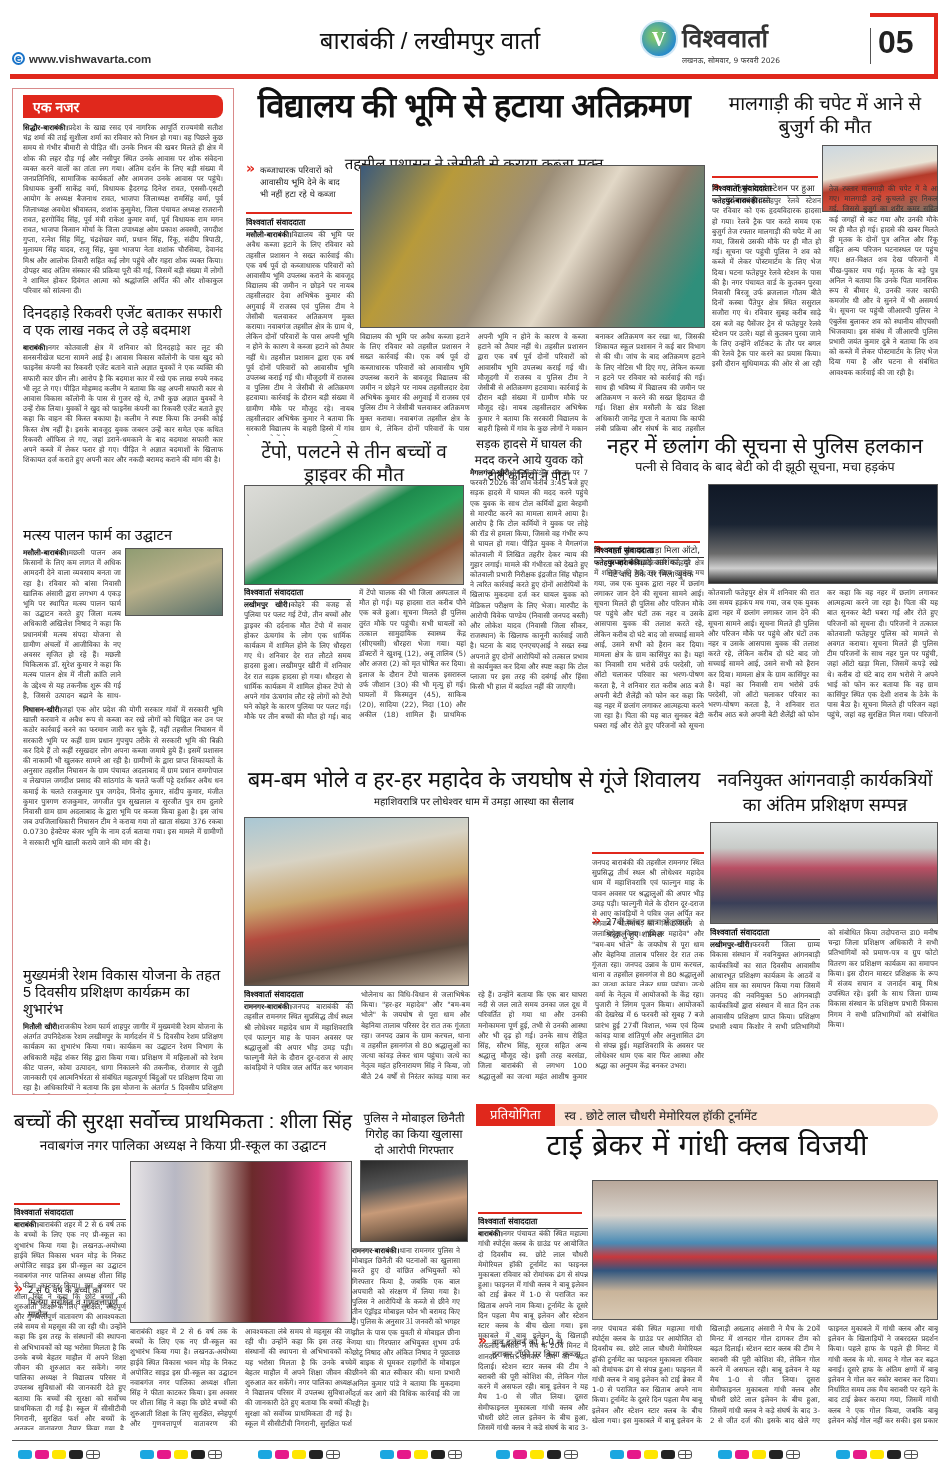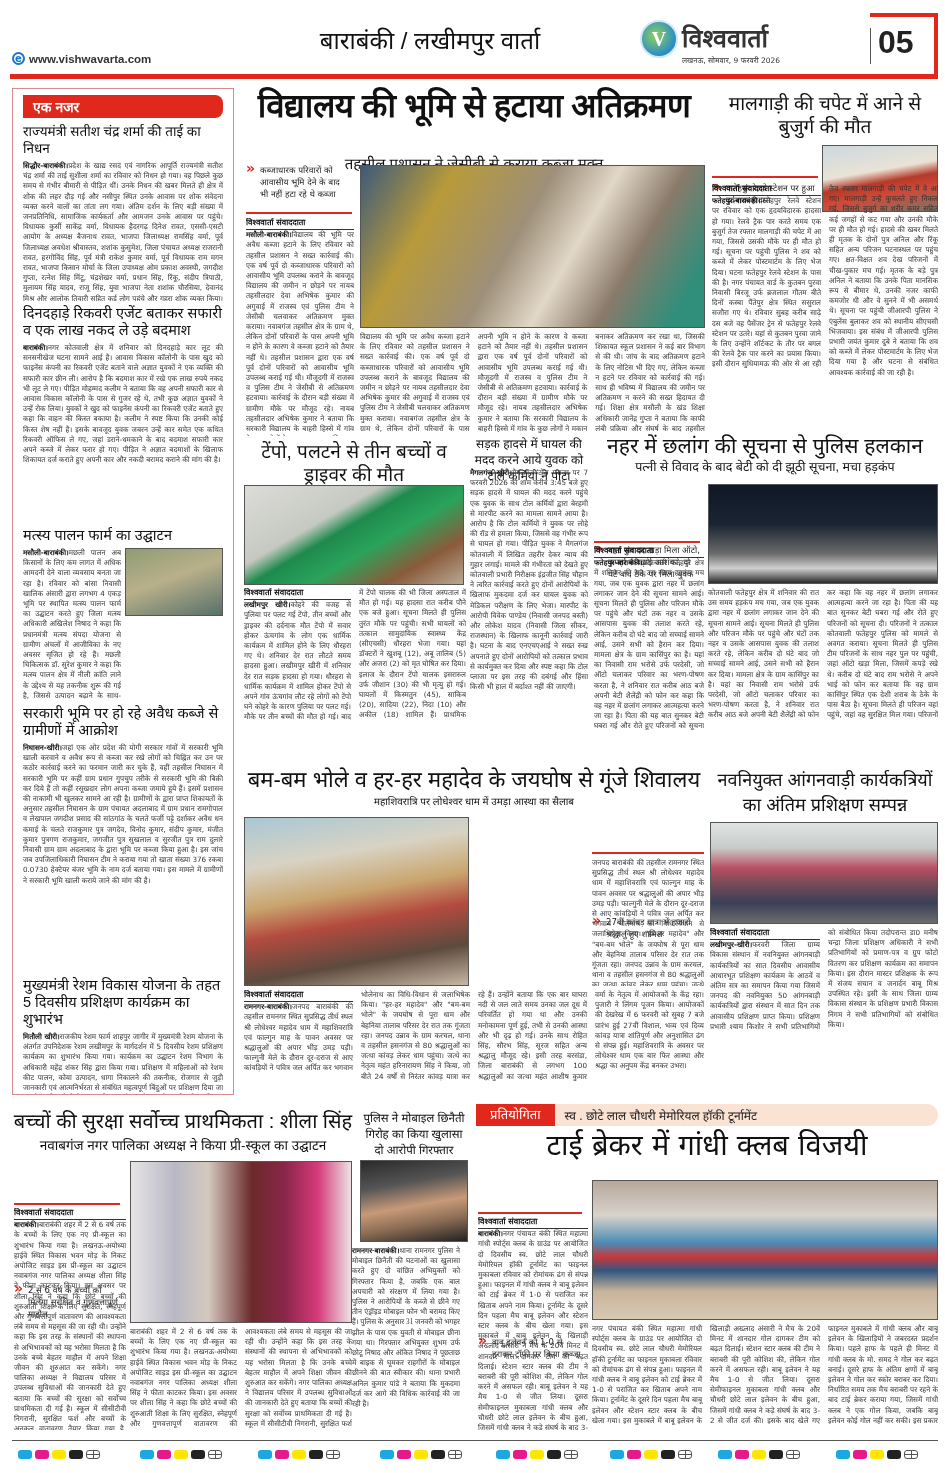--- a/index.html
+++ b/index.html
@@ -35,41 +35,39 @@
   <div class="abs" style="left:934px;top:13px;width:4px;height:66px;background:#e0281c;"></div>
   <div class="abs" style="left:10px;top:74px;width:928px;height:5px;background:#e0281c;"></div>
 </div>
 
 <div class="abs" style="left:12px;top:88px;width:222px;height:1007px;border:1.5px solid #d98a8a;padding:6px 10px 4px 10px;overflow:hidden;">
   <div style="background:#e0281c;color:#fff;font-family:'Liberation Sans',sans-serif;font-weight:bold;font-size:14px;padding:2px 10px;border-radius:0 8px 8px 0;margin-bottom:5px;">
     <span>एक नजर</span>
   </div>
 
   <div style="height:178px;overflow:hidden;">
-    <div class="side-h" style="font-size:13.5px;">राज्यमंत्री सतीश चंद्र शर्मा की ताई का निधन</div>
     <div class="txt"><span class="dateline">सिद्धौर-बाराबंकी।</span><span>प्रदेश के खाद्य रसद एवं नागरिक आपूर्ति राज्यमंत्री सतीश चंद्र शर्मा की ताई सुशीला शर्मा का रविवार को निधन हो गया। वह पिछले कुछ समय से गंभीर बीमारी से पीड़ित थीं। उनके निधन की खबर मिलते ही क्षेत्र में शोक की लहर दौड़ गई और नसीपुर स्थित उनके आवास पर शोक संवेदना व्यक्त करने वालों का तांता लग गया। अंतिम दर्शन के लिए बड़ी संख्या में जनप्रतिनिधि, सामाजिक कार्यकर्ता और आमजन उनके आवास पर पहुंचे। विधायक कुर्सी साकेंद्र वर्मा, विधायक हैदरगढ़ दिनेश रावत, एससी-एसटी आयोग के अध्यक्ष बैजनाथ रावत, भाजपा जिलाध्यक्ष रामसिंह वर्मा, पूर्व जिलाध्यक्ष अवधेश श्रीवास्तव, शशांक कुसुमेश, जिला पंचायत अध्यक्ष राजरानी रावत, हरगोविंद सिंह, पूर्व मंत्री राकेश कुमार वर्मा, पूर्व विधायक राम मगन रावत, भाजपा किसान मोर्चा के जिला उपाध्यक्ष ओम प्रकाश अवस्थी, जगदीश गुप्ता, रत्नेश सिंह मिंटू, चंद्रशेखर वर्मा, प्रधान सिंह, रिंकू, संदीप त्रिपाठी, मुलायम सिंह यादव, राजू सिंह, युवा भाजपा नेता शशांक चौरसिया, देवानंद मिश्र और आलोक तिवारी सहित कई लोग पहुंचे और गहरा शोक व्यक्त किया। दोपहर बाद अंतिम संस्कार की प्रक्रिया पूरी की गई, जिसमें बड़ी संख्या में लोगों ने शामिल होकर दिवंगत आत्मा को श्रद्धांजलि अर्पित की और शोकाकुल परिवार को सांत्वना दी।</span></div>
   </div>
 
   <div style="height:202px;overflow:hidden;margin-top:4px;">
     <div class="side-h">दिनदहाड़े रिकवरी एजेंट बताकर सफारी व एक लाख नकद ले उड़े बदमाश</div>
     <div class="txt"><span class="dateline">बाराबंकी।</span><span>नगर कोतवाली क्षेत्र में शनिवार को दिनदहाड़े कार लूट की सनसनीखेज घटना सामने आई है। आवास विकास कॉलोनी के पास खुद को फाइनेंस कंपनी का रिकवरी एजेंट बताने वाले अज्ञात युवकों ने एक व्यक्ति की सफारी कार छीन ली। आरोप है कि बदमाश कार में रखे एक लाख रुपये नकद भी लूट ले गए। पीड़ित मोहम्मद कलीम ने बताया कि वह अपनी सफारी कार से आवास विकास कॉलोनी के पास से गुजर रहे थे, तभी कुछ अज्ञात युवकों ने उन्हें रोक लिया। युवकों ने खुद को फाइनेंस कंपनी का रिकवरी एजेंट बताते हुए कहा कि वाहन की किस्त बकाया है। कलीम ने स्पष्ट किया कि उनकी कोई किस्त शेष नहीं है। इसके बावजूद युवक जबरन उन्हें कार समेत एक कथित रिकवरी ऑफिस ले गए, जहां डराने-धमकाने के बाद बदमाश सफारी कार अपने कब्जे में लेकर फरार हो गए। पीड़ित ने अज्ञात बदमाशों के खिलाफ शिकायत दर्ज कराते हुए अपनी कार और नकदी बरामद कराने की मांग की है।</span></div>
   </div>
 
   <div style="height:172px;overflow:hidden;margin-top:20px;position:relative;">
     <div class="side-h">मत्स्य पालन फार्म का उद्घाटन</div>
     <div class="photo" style="float:right;width:98px;height:68px;margin:0 0 3px 4px;background:linear-gradient(160deg,#8f9c72,#b9b08a 45%,#58706a);"></div>
     <div class="txt"><span class="dateline">मसौली-बाराबंकी।</span><span>मछली पालन अब किसानों के लिए कम लागत में अधिक आमदनी देने वाला व्यवसाय बनता जा रहा है। रविवार को बांसा निवासी खालिक अंसारी द्वारा लगभग 4 एकड़ भूमि पर स्थापित मत्स्य पालन फार्म का उद्घाटन करते हुए जिला मत्स्य अधिकारी अखिलेश निषाद ने कहा कि प्रधानमंत्री मत्स्य संपदा योजना से ग्रामीण अंचलों में आजीविका के नए अवसर सृजित हो रहे हैं। मछली चिकित्सक डॉ. सुरेश कुमार ने कहा कि मत्स्य पालन क्षेत्र में नीली क्रांति लाने के उद्देश्य से यह तकनीक शुरू की गई है, जिससे उत्पादन बढ़ाने के साथ-साथ निर्यात को दोगुना करने और रोजगार सृजन पर जोर दिया जा रहा है।</span></div>
   </div>
 
   <div style="height:250px;overflow:hidden;margin-top:6px;">
-    <div class="side-h">सरकारी भूमि पर हो रहे अवैध कब्जे से ग्रामीणों में आक्रोश</div>
     <div class="txt"><span class="dateline">निघासन-खीरी।</span><span>जहां एक ओर प्रदेश की योगी सरकार गांवों में सरकारी भूमि खाली करवाने व अवैध रूप से कब्जा कर रखे लोगों को चिह्नित कर उन पर कठोर कार्रवाई करने का फरमान जारी कर चुके हैं, वहीं तहसील निघासन में सरकारी भूमि पर कहीं ग्राम प्रधान गुपचुप तरीके से सरकारी भूमि की बिक्री कर दिये हैं तो कहीं रसूखदार लोग अपना कब्जा जमाये हुये हैं। इसमें प्रशासन की नाकामी भी खुलकर सामने आ रही है। ग्रामीणों के द्वारा प्राप्त शिकायतों के अनुसार तहसील निघासन के ग्राम पंचायत अदलाबाद में ग्राम प्रधान रामगोपाल व लेखपाल जगदीश प्रसाद की सांठगांठ के चलते फर्जी पट्टे दर्शाकर अवैध धन कमाई के चलते राजकुमार पुत्र जगदेव, विनोद कुमार, संदीप कुमार, मंजीत कुमार पुत्रगण राजकुमार, जगजीत पुत्र सुखलाल व सुरजीत पुत्र राम दुलारे निवासी ग्राम ग्राम अदलाबाद के द्वारा भूमि पर कब्जा किया हुआ है। इस जांच जब उपजिलाधिकारी निघासन टीम ने कराया गया तो खाता संख्या 376 रकबा 0.0730 हेक्टेयर बंजर भूमि के नाम दर्ज बताया गया। इस मामले में ग्रामीणों ने सरकारी भूमि खाली कराये जाने की मांग की है।</span></div>
   </div>
 
-  <div style="height:215px;overflow:hidden;margin-top:22px;">
+  <div style="height:215px;overflow:hidden;margin-top:12px;">
     <div class="side-h">मुख्यमंत्री रेशम विकास योजना के तहत 5 दिवसीय प्रशिक्षण कार्यक्रम का शुभारंभ</div>
     <div class="txt"><span class="dateline">मितौली खीरी।</span><span>राजकीय रेशम फार्म शाहपुर जागीर में मुख्यमंत्री रेशम योजना के अंतर्गत उपनिदेशक रेशम लखीमपुर के मार्गदर्शन में 5 दिवसीय रेशम प्रशिक्षण कार्यक्रम का शुभारंभ किया गया। कार्यक्रम का उद्घाटन रेशम विभाग के अधिकारी महेंद्र शंकर सिंह द्वारा किया गया। प्रशिक्षण में महिलाओं को रेशम कीट पालन, कोया उत्पादन, धागा निकालने की तकनीक, रोजगार से जुड़ी जानकारी एवं आत्मनिर्भरता से संबंधित महत्वपूर्ण बिंदुओं पर प्रशिक्षण दिया जा रहा है। अधिकारियों ने बताया कि इस योजना के अंतर्गत 5 दिवसीय प्रशिक्षण कार्यक्रम दिनांक 7 फरवरी से 11 फरवरी 2026 तक निरंतर चलेगा। प्रशिक्षण के दौरान प्रतिभागियों को रेशम उत्पादन से जुड़ी उन्नत तकनीकों की जानकारी दी जाएगी, जिससे ग्रामीण महिलाओं व पुरुषों को स्वरोजगार के नए अवसर प्राप्त हो सकें। जनप्रतिनिधियों ने कहा कि इस प्रकार के प्रशिक्षण कार्यक्रम ग्रामीण क्षेत्र की महिलाओं के लिए रोजगार एवं आय के साधन बढ़ाने में सहायक सिद्ध होंगे। अंत में प्रतिभागियों को प्रशिक्षण से लाभ उठाकर स्वरोजगार अपनाने के लिए प्रेरित किया गया। इस अवसर पर रेशम विभाग से एसडीओ महेंद्र शंकर, एसडीओ गोपाल चंद, ग्राम प्रधान दुल्हा पुर कुलविंदर कौर, ग्राम प्रधान पति शाहपुर जागीर, ठाकुर प्रसाद व पंचायत सचिव रोली शुक्ला, एन आर एल एम प्रतिनिधि सुश्री बुशरा तथा स्वयं सहायता समूह की महिलाएं उपस्थित रहीं। इस अवसर पर रेशम उत्पादक सहकारी समिति शाहपुर जागीर के मुख्य प्रवर्तक अजीत सिंह ने रेशम उत्पादन से संबंधित कानूनों के बारे में जानकारी प्रदान की।</span></div>
   </div>
 </div>
 
 <div class="abs hl" style="left:244px;top:88px;width:460px;font-size:33px;font-weight:bold;letter-spacing:-0.5px;">विद्यालय की भूमि से हटाया अतिक्रमण</div>
 <div class="abs hl" style="left:244px;top:156px;width:460px;font-size:15px;">तहसील प्रशासन ने जेसीबी से कराया कब्जा मुक्त</div>
 <div class="abs kicker" style="left:246px;top:164px;width:104px;">कब्जाधारक परिवारों को आवासीय भूमि देने के बाद भी नहीं हटा रहे थे कब्जा</div>
 <div class="abs redrule" style="left:246px;top:212px;width:106px;"></div>
 <div class="abs photo" style="left:360px;top:165px;width:345px;height:163px;background:linear-gradient(120deg,#3c5a7a 0%,#b89a3a 22%,#9d8f79 45%,#e2d8c7 60%,#8a7a6a 75%,#2f8f7b 92%);"></div>

